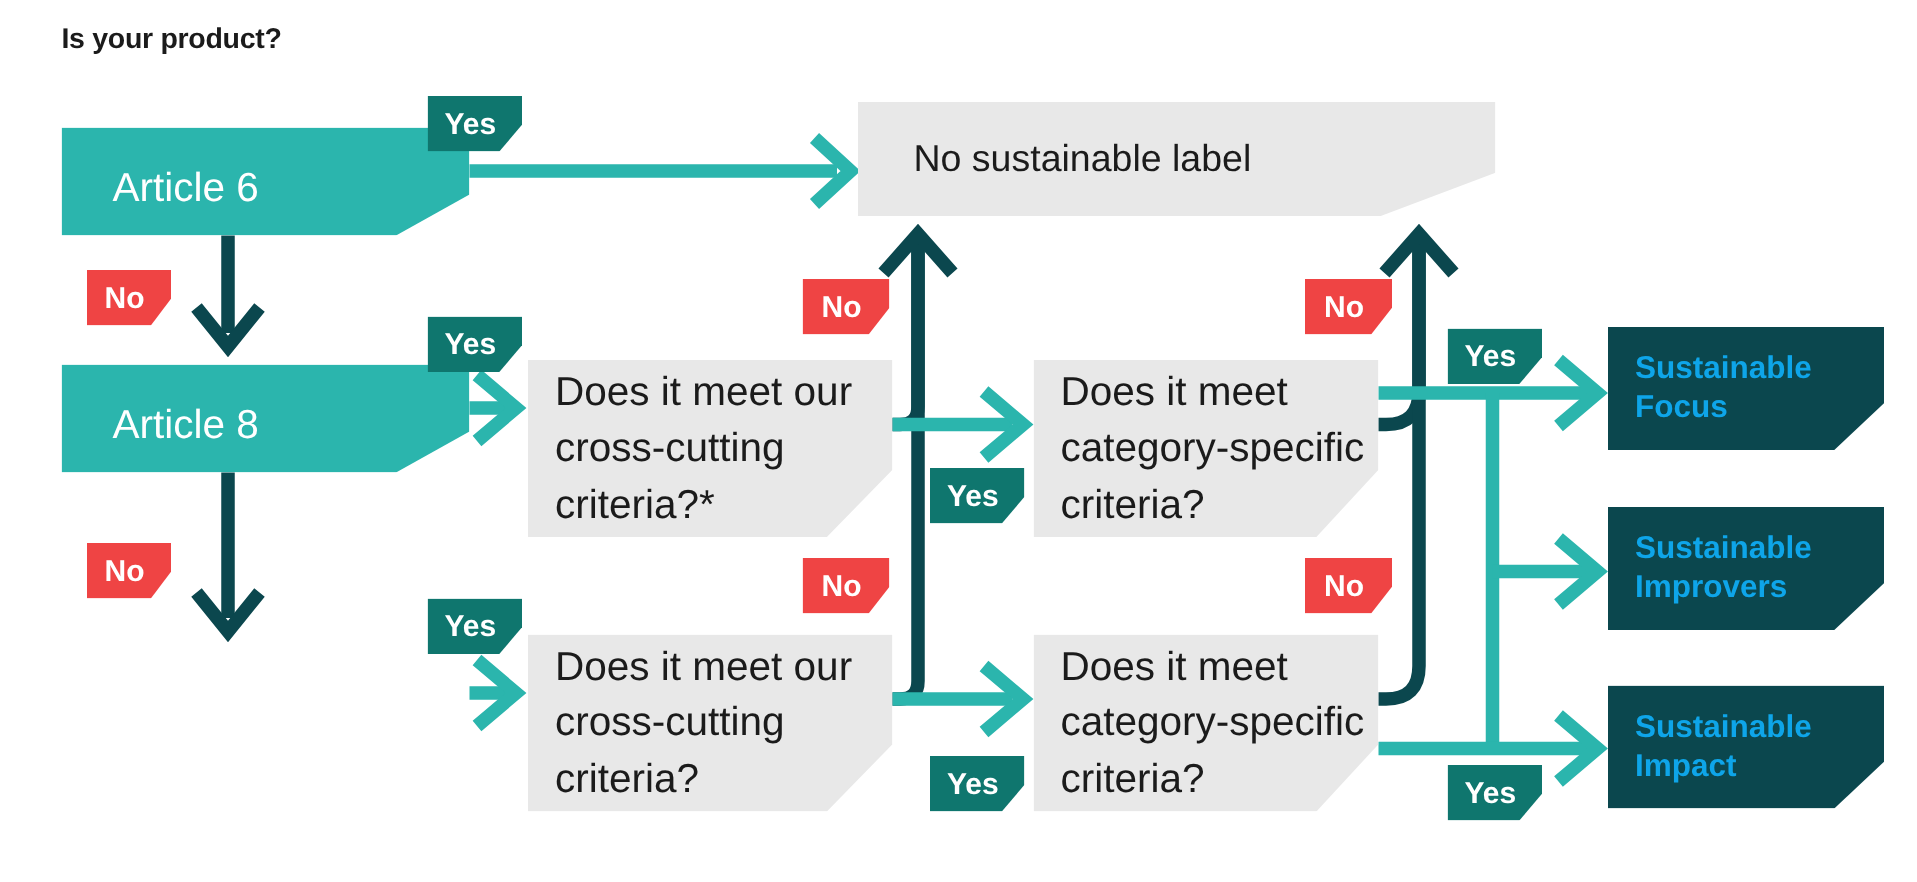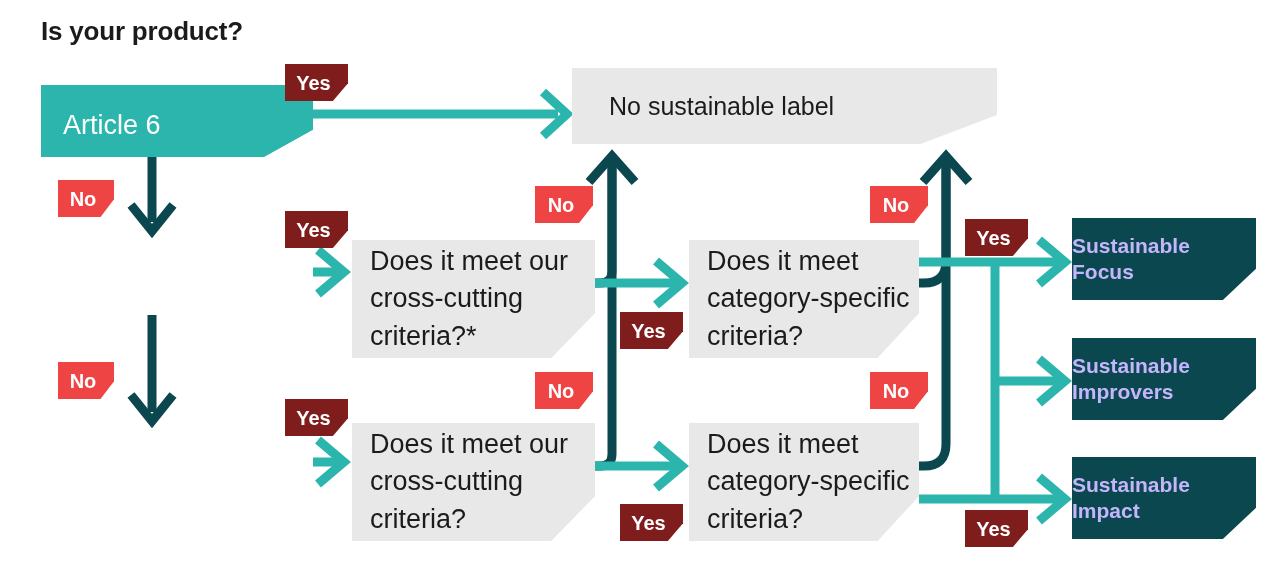--- a/index.html
+++ b/index.html
@@ -1,39 +1,39 @@
 <!DOCTYPE html>
 <html><head>
 <meta charset="utf-8">
 <style>
   html,body{margin:0;padding:0;background:#ffffff;}
   body{font-family:"Liberation Sans",sans-serif;}
   #stage{position:relative;width:1278px;height:588px;background:#ffffff;overflow:hidden;}
   #stage svg{position:absolute;left:0;top:0;width:1278px;height:588px;}
   .title{
     position:absolute;left:41px;top:16px;
-    font-size:26px;font-weight:700;color:#1b1b1b;
+    font-size:19px;font-weight:700;color:#1b1b1b;
     letter-spacing:-0.2px;white-space:nowrap;
   }
   .node{position:absolute;display:flex;align-items:center;box-sizing:border-box;}
   .node .txt{white-space:pre-line;line-height:1.16;}
   .node-teal{background:#2bb5ad;}
-  .node-teal .txt{color:#ffffff;font-size:27px;font-weight:400;padding-left:22px;margin-top:10px;}
+  .node-teal .txt{color:#ffffff;font-size:27px;font-weight:400;padding-left:34px;margin-top:10px;}
   .node-dark{background:#0b474e;}
-  .node-dark .txt{color:#c4b5fd;font-size:21px;font-weight:700;line-height:1.24;}
+  .node-dark .txt{color:#0ea5e9;font-size:21px;font-weight:700;padding-left:18px;line-height:1.24;}
   .node-gray{background:#e8e8e8;}
   .node-gray .txt{color:#1b1b1b;font-size:27px;font-weight:400;padding-left:18px;line-height:1.38;}
   .clip-corner{clip-path:polygon(0 0, 100% 0, 100% 62%, 82% 100%, 0 100%);}
   .clip-corner-sm{clip-path:polygon(0 0, 100% 0, 100% 52%, 76% 100%, 0 100%);}
   .pill{
     position:absolute;display:flex;align-items:center;justify-content:center;
     box-sizing:border-box;
   }
   .pill .txt{color:#ffffff;font-size:20px;font-weight:700;line-height:1;padding-right:6px;}
-  .pill-yes{background:#7f1d1d;}
+  .pill-yes{background:#0f766e;}
   .pill-no{background:#ef4444;}
 </style>
 </head>
 <body>
 
 <div id="stage">
 
   <div class="title">Is your product?</div>
 
   <svg viewBox="0 0 1278 588">
@@ -111,20 +111,23 @@
         <path d="M1039,477 L1065,499 L1039,521" stroke="#2bb5ad" stroke-width="9"></path>
       </g>
 
     </g>
   </svg>
 
   <div class="node node-teal clip-corner" style="left:41px;top:85px;width:272px;height:72px;">
     <span class="txt">Article 6</span>
   </div>
 
+  <div class="node node-teal clip-corner" style="left:41px;top:243px;width:272px;height:72px;">
+    <span class="txt">Article 8</span>
+  </div>
 
 
   <div class="node node-gray clip-corner" style="left:572px;top:68px;width:425px;height:76px;">
     <span class="txt" style="font-size:25px;padding-left:37px;">No sustainable label</span>
   </div>
 
   <div class="node node-gray clip-corner" style="left:352px;top:240px;width:243px;height:118px;">
     <span class="txt">Does it meet our
 cross-cutting
 criteria?*</span>

